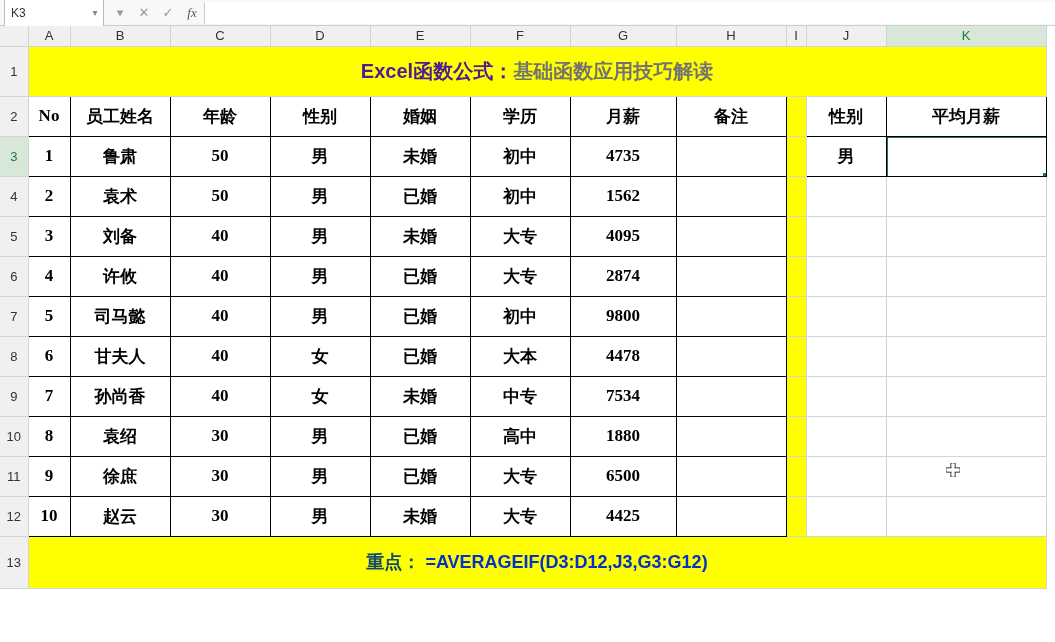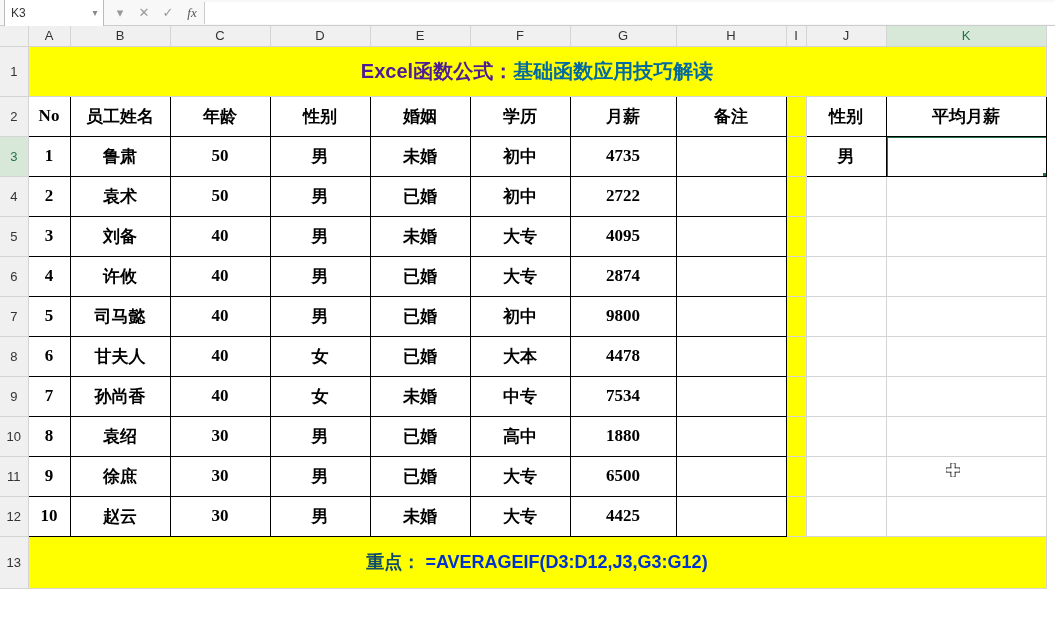--- a/index.html
+++ b/index.html
@@ -129,21 +129,21 @@
 
   
   .fill-yellow { background: #ffff00; }
 
   
   .title-text {
     font-size: 20px;
     font-weight: bold;
   }
   .title-black { color: #4c1d95; }
-  .title-red { color: #0369a1; }
+  .title-red { color: #737373; }
 
   
   .tbl td, .tbl th.in {
     border: 1px solid #000 !important;
     font-size: 17px;
     font-weight: bold;
     color: #000;
     font-family: "SimSun", "Microsoft YaHei", serif;
   }
 
@@ -292,21 +292,21 @@
     </tr>
 
     <tr class="r-data tbl">
       <th class="row-header">4</th>
       <td>2</td>
       <td>袁术</td>
       <td>50</td>
       <td>男</td>
       <td>已婚</td>
       <td>初中</td>
-      <td>2722</td>
+      <td>1562</td>
       <td></td>
       <td class="strip" style="border:1px solid #d4d4d4 !important;"></td>
       <td style="border:1px solid #d4d4d4 !important;font-weight:normal"></td>
       <td style="border:1px solid #d4d4d4 !important;font-weight:normal"></td>
     </tr>
 
     <tr class="r-data tbl">
       <th class="row-header">5</th>
       <td>3</td>
       <td>刘备</td>

